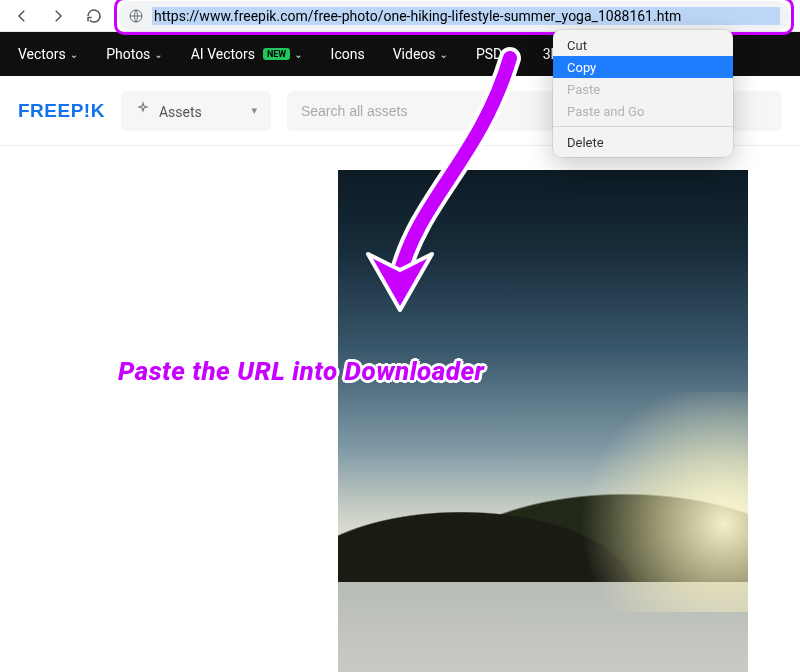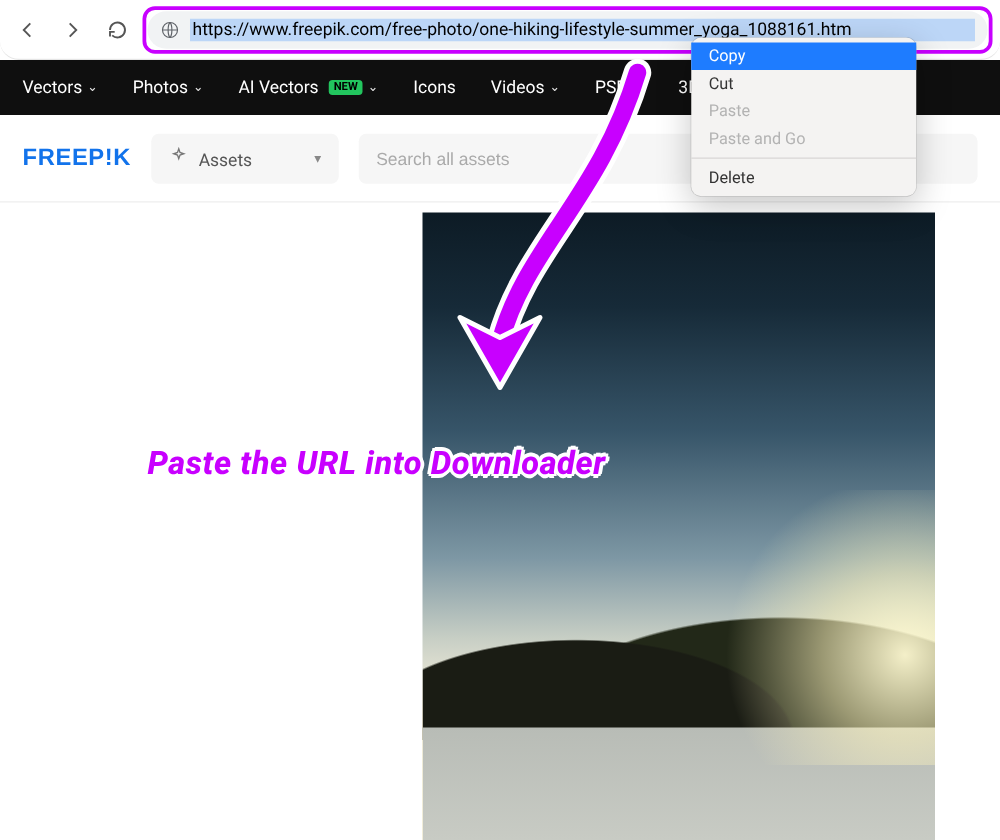--- a/index.html
+++ b/index.html
@@ -4,26 +4,25 @@
 <style>
   * { box-sizing: border-box; margin: 0; padding: 0; }
   body {
     font-family: -apple-system, BlinkMacSystemFont, "Segoe UI", Roboto, Arial, sans-serif;
     width: 800px; height: 672px; overflow: hidden;
     background: #fff;
     position: relative;
   }
   
   .chrome-bar {
-    height: 48px; width: 100%;
+    height: 32px; width: 100%;
     background: #fff;
     display: flex; align-items: center;
     padding: 0 8px; gap: 8px;
     border-bottom: 1px solid #e5e5e5;
-    border-radius: 15px;
   }
   .nav-btn {
     width: 28px; height: 28px; display:flex;align-items:center;justify-content:center;
     color:#555; border-radius:50%;
   }
   .nav-btn svg { width:18px; height:18px; stroke:#555; fill:none; stroke-width:2; }
   .addr-container {
     flex:1; height:34px; border:2px solid transparent; border-radius:17px;
     position:relative;
   }
@@ -228,21 +227,21 @@
 
 <div class="arrow-wrap">
   <svg viewBox="0 0 220 280">
     <path class="arrow-path-outline" d="M180 10 C 150 110, 90 150, 70 226"></path>
     <path class="arrow-path" d="M180 10 C 150 110, 90 150, 70 226"></path>
     <path class="arrow-head" d="M70 262 L38 206 L70 222 L102 206 Z"></path>
   </svg>
 </div>
 
 <div class="ctx-menu">
+  <div class="ctx-item">Cut</div>
   <div class="ctx-item sel">Copy</div>
-  <div class="ctx-item">Cut</div>
   <div class="ctx-item disabled">Paste</div>
   <div class="ctx-item disabled">Paste and Go</div>
   <div class="ctx-sep"></div>
   <div class="ctx-item">Delete</div>
 </div>
 
 <div class="instruction">Paste the URL into Downloader</div>
 
 </body></html>

